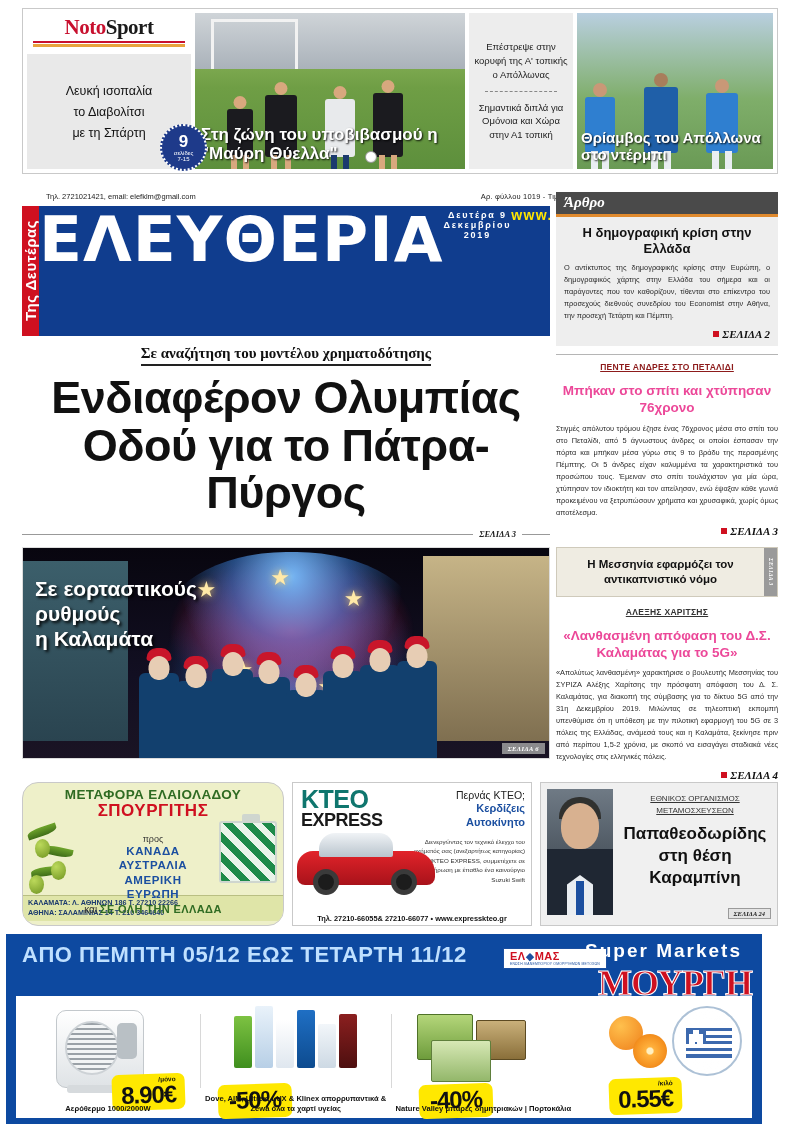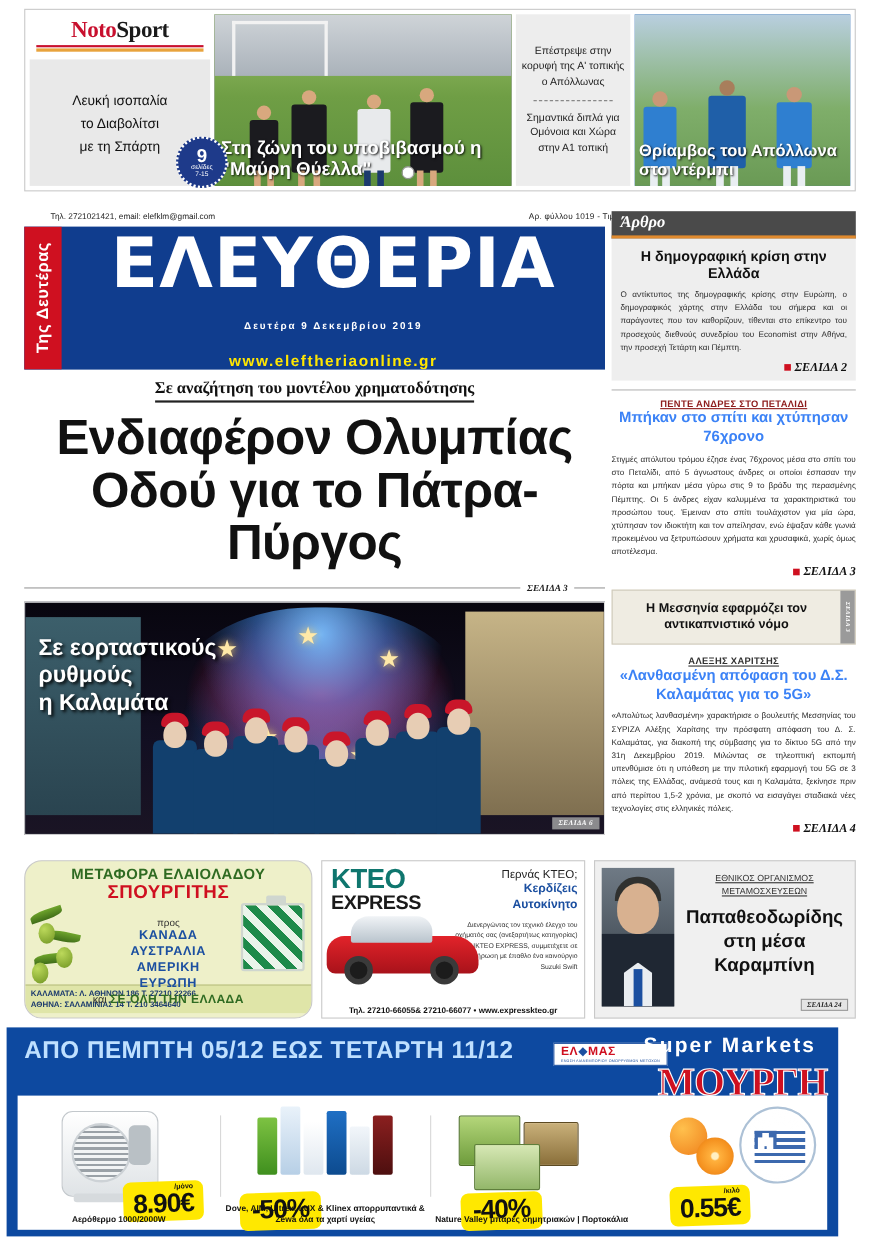--- a/index.html
+++ b/index.html
@@ -91,21 +91,21 @@
     background:#103d8e; display:flex; overflow:hidden;
   }
   .mh-red {
     width:34px; background:#cf1020; color:#fff;
     display:flex; align-items:center; justify-content:center;
   }
   .mh-red span {
     writing-mode:vertical-rl; transform:rotate(180deg);
     font-size:15px; font-weight:700; letter-spacing:0.5px;
   }
-  .mh-body { flex:1; position:relative; display:flex; flex-direction:column; justify-content:space-between; }
+  .mh-body { flex:1; position:relative; display:flex; flex-direction:row; justify-content:flex-start; }
   .mh-title {
     font-family:"DejaVu Sans", sans-serif; font-weight:700;
     font-size:63px; color:#fff; text-align:center; line-height:0.95;
     letter-spacing:1px; padding-top:4px;
   }
   .mh-date { text-align:center; color:#fff; font-size:9px; letter-spacing:1.8px; margin-top:4px; font-weight:700; }
   .mh-url { text-align:center; color:#ffe600; font-size:14px; font-weight:700; letter-spacing:1.4px; margin-top:1px; }
 
   
   .rightcol { position:absolute; left:556px; top:192px; width:222px; }
@@ -122,21 +122,21 @@
     font-family:"Liberation Serif","DejaVu Serif",serif; font-style:italic; font-weight:700;
     font-size:11px; color:#111; margin-top:6px;
   }
   .selida-tag:before { content:""; width:6px; height:6px; background:#cf1020; display:inline-block; }
 
   .rc-sep { border-top:1px solid #b5b5b5; margin:8px 0 7px 0; }
   .kicker {
     text-align:center; font-size:8.5px; color:#8d1b1b; font-weight:700;
     letter-spacing:0.3px; text-decoration:underline;
   }
-  .rc-title { text-align:center; font-size:13.5px; font-weight:700; color:#3b82f6; line-height:1.25; margin-top:0; }
+  .rc-title { text-align:center; font-size:13.5px; font-weight:700; color:#ec4899; line-height:1.25; margin-top:11px; }
   .rc-text { font-size:7.4px; line-height:1.62; text-align:justify; color:#2a2a2a; margin-top:6px; }
 
   .mess-box {
     margin-top:10px; background:#efece2; border:1px solid #cfcabb;
     display:flex; align-items:stretch; height:50px;
   }
   .mess-txt { flex:1; display:flex; align-items:center; justify-content:center;
     font-size:11.5px; font-weight:700; color:#111; text-align:center; line-height:1.25; padding:0 6px; }
   .mess-tab { width:13px; background:#9a9a9a; color:#fff; display:flex; align-items:center; justify-content:center; }
   .mess-tab span { writing-mode:vertical-rl; font-size:5.5px; font-weight:700;
@@ -560,21 +560,21 @@
         <div class="suit"></div>
         <div class="hair"></div>
         <div class="head"></div>
         <div class="shirt"></div>
         <div class="tie"></div>
       </div>
       <div class="ad3-body">
         <div class="ad3-kick">ΕΘΝΙΚΟΣ ΟΡΓΑΝΙΣΜΟΣ</div>
         <div class="ad3-kick">ΜΕΤΑΜΟΣΧΕΥΣΕΩΝ</div>
         <div class="ad3-title">Παπαθεοδωρίδης</div>
-        <div class="ad3-title" style="margin-top:0;">στη μέσα</div>
+        <div class="ad3-title" style="margin-top:0;">στη θέση</div>
         <div class="ad3-title" style="margin-top:0;">Καραμπίνη</div>
       </div>
       <div class="ad3-pg">
         <span>ΣΕΛΙΔΑ</span>
         <span>24</span>
       </div>
     </div>
   </div>
 
   <div class="smb">

